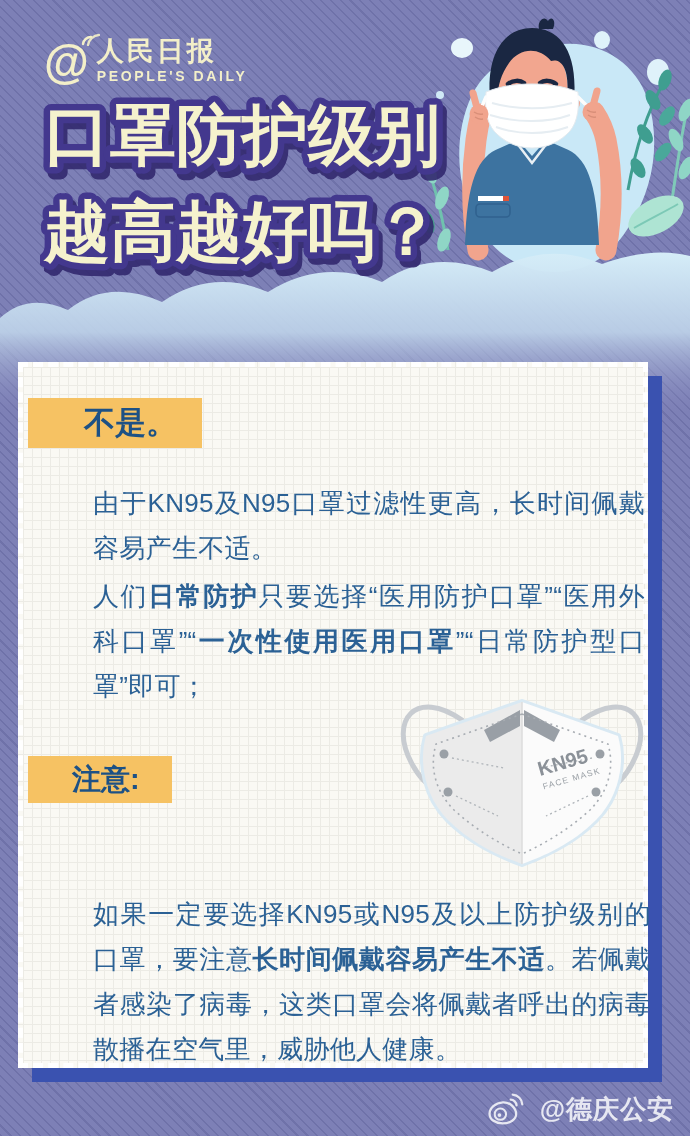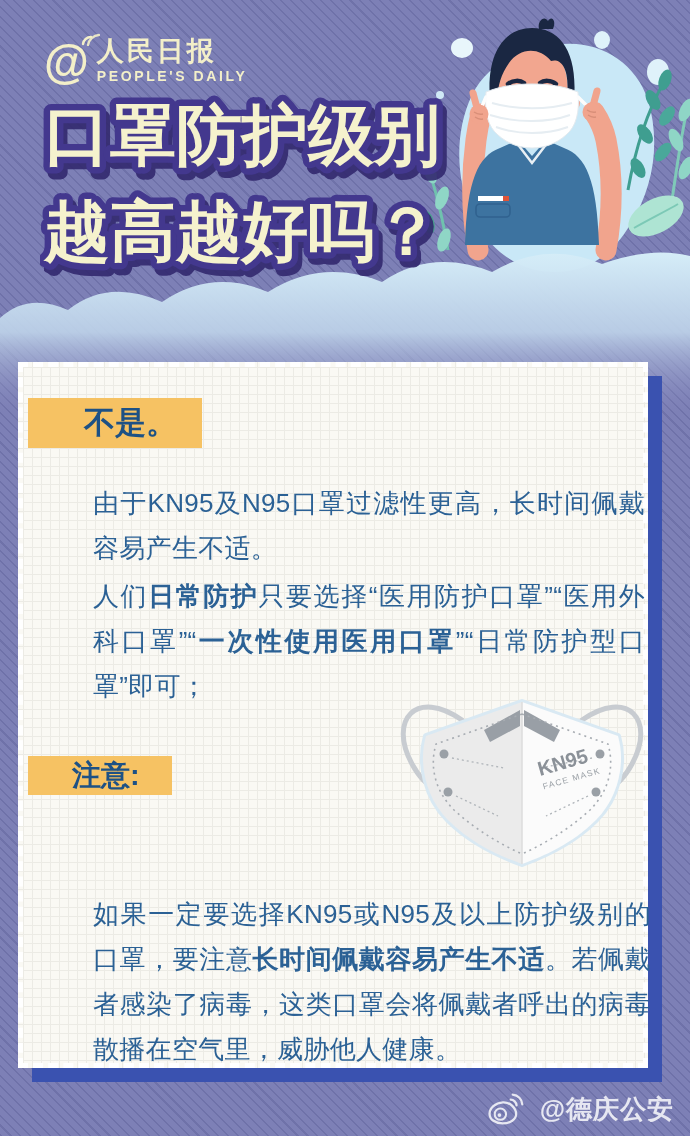--- a/index.html
+++ b/index.html
@@ -46,21 +46,21 @@
       linear-gradient(#ecebe5 1px, transparent 1px),
       linear-gradient(90deg,#ecebe5 1px, transparent 1px);
     background-size:9px 9px;
   }
   .badge{
     position:absolute;left:0;display:flex;align-items:center;box-sizing:border-box;
     background:var(--badge_bg,#f6c263);color:var(--badge_text,#1d5185);
     font-weight:800;z-index:5;margin-left:10px;
   }
   .badge-answer{top:36px;height:50px;width:174px;padding-left:56px;font-size:31px;}
-  .badge-notice{top:394px;height:39px;width:144px;padding-left:44px;font-size:29px;}
+  .badge-notice{top:394px;height:47px;width:144px;padding-left:44px;font-size:29px;}
   .para{
     position:absolute;left:47px;width:552px;z-index:4;
     color:var(--text_blue,#2b6195);font-size:26px;line-height:45px;letter-spacing:.3px;
     text-align:justify;
     margin-left:28px;
   }
   .para .bold{font-weight:800;color:var(--text_blue,#2b6195);}
   .para-1{top:93px;}
   .para-2{top:186px;}
   .para-3{top:276px;}

